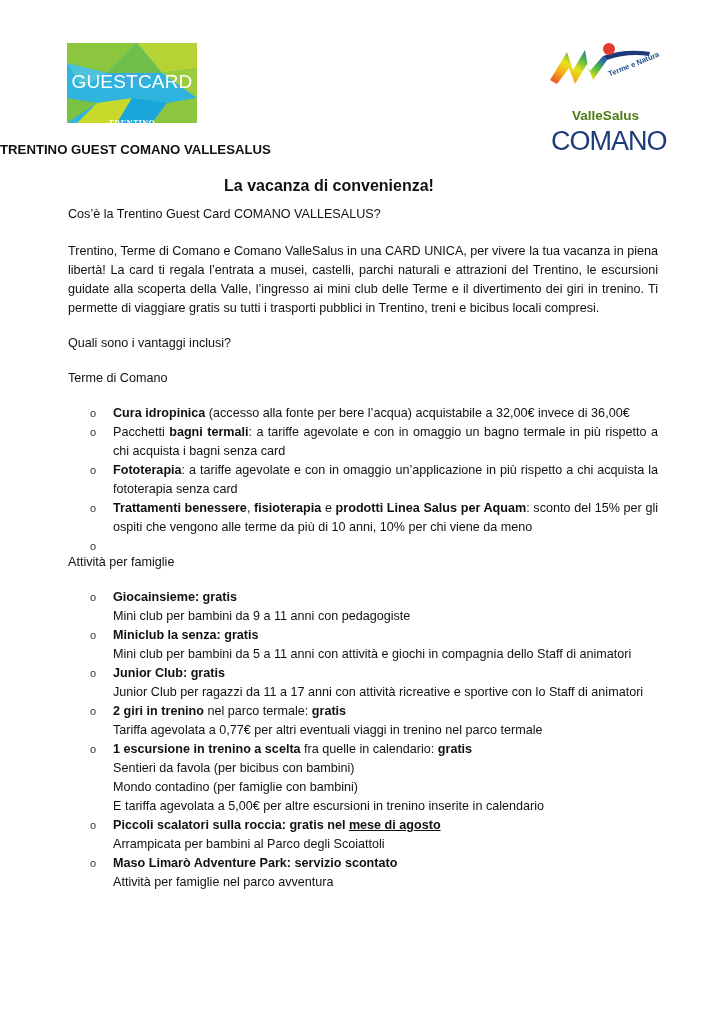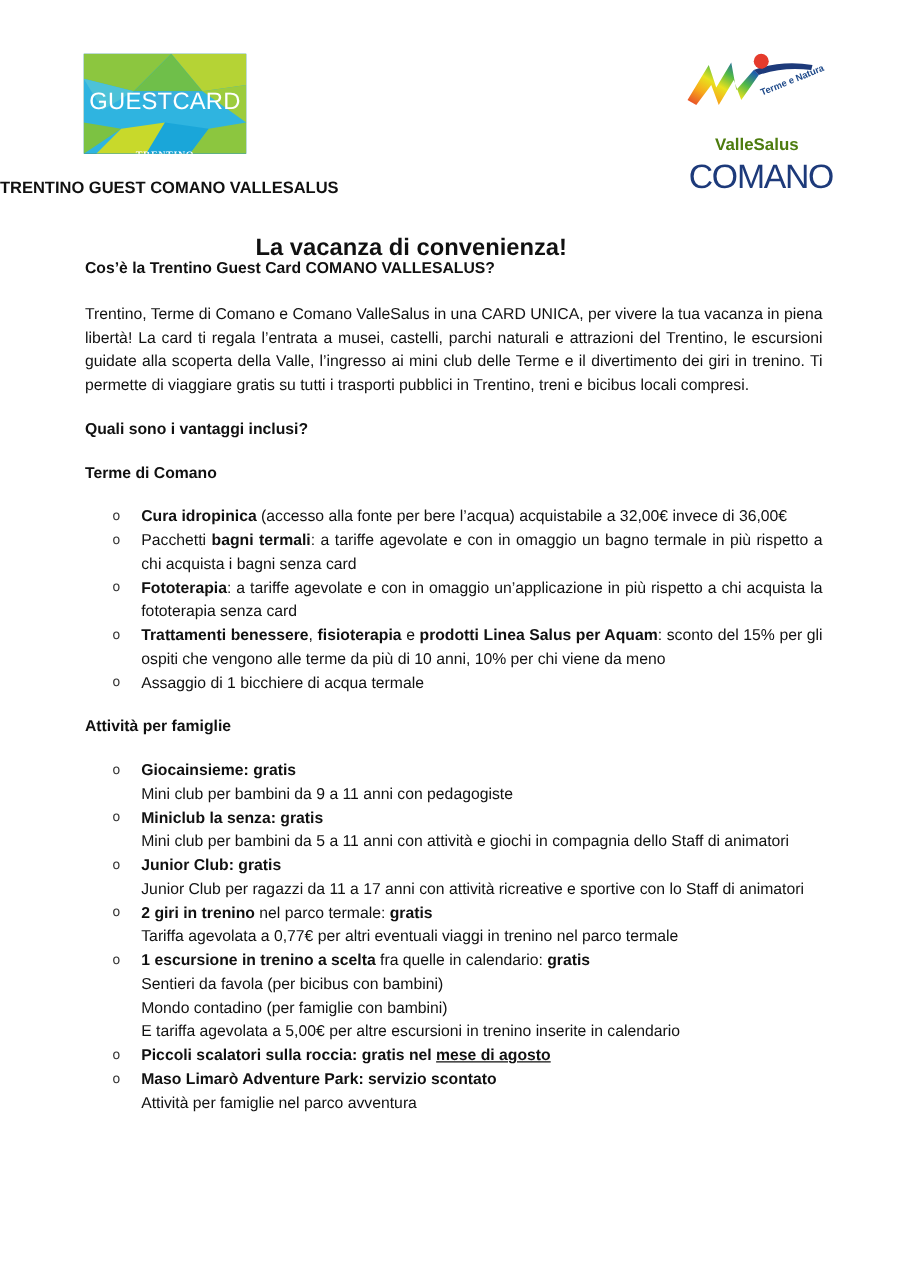--- a/index.html
+++ b/index.html
@@ -10,21 +10,21 @@
       font-size: 12.6px;
       position: relative;
       overflow: hidden;
     }
     .page { position: absolute; left: 0; top: 0; width: 725px; height: 1024px; }
 
     
     .guestcard {
       position: absolute; left: 67px; top: 43px; width: 130px; height: 80px;
       overflow: hidden;
-      background: #0f766e;
+      background: #0f172a;
     }
     .guestcard svg { position: absolute; left: 0; top: 0; }
     .guestcard .gc-title {
       position: absolute; left: 0; right: 0; top: 28px; text-align: center;
       color: #ffffff; font-family: "Liberation Sans", sans-serif; font-size: 19px;
       letter-spacing: 0.2px;
     }
     .guestcard .gc-sub {
       position: absolute; left: 0; right: 0; top: 76px; text-align: center;
       color: #ffffff; font-family: "Liberation Serif", serif; font-weight: bold;
@@ -51,24 +51,24 @@
       font-size: 13.5px; color: #4d7c0f; font-weight: bold;
     }
 
     
     .title-main {
       position: absolute; left: 0; width: 725px; top: 142px; 
       font-weight: bold; font-size: 13.2px;
     }
     .title-sub {
       position: absolute; left: 0; width: 658px; top: 177px; text-align: center;
-      font-weight: bold; font-size: 19px; margin-top: 11px;
+      font-weight: bold; font-size: 16px;
     }
     .content { position: absolute; left: 68px; width: 590px; top: 205px; }
-    .h { font-weight: bold; line-height: 19px; }
+    .h { font-weight: normal; line-height: 19px; }
     .para { text-align: justify; line-height: 19px; }
     .gap-sm { height: 16px; }
     .gap-md { height: 18px; }
 
     ul.bullets { list-style: none; margin-left: 22px; }
     ul.bullets li { position: relative; padding-left: 23px; line-height: 19px; text-align: justify; }
     ul.bullets li .bullet {
       position: absolute; left: 0; top: 0; width: 14px; text-align: left;
       font-size: 11px; color: #333;
     }
@@ -144,21 +144,20 @@
       <li>
         <span class="bullet">o</span>
         <b>Fototerapia</b><span>: a tariffe agevolate e con in omaggio un’applicazione in più rispetto a chi acquista la fototerapia senza card</span>
       </li>
       <li>
         <span class="bullet">o</span>
         <b>Trattamenti benessere</b><span>, </span><b>fisioterapia</b><span> e </span><b>prodotti Linea Salus per Aquam</b><span>: sconto del 15% per gli ospiti che vengono alle terme da più di 10 anni, 10% per chi viene da meno</span>
       </li>
       <li>
         <span class="bullet">o</span>
-        <span>Assaggio di 1 bicchiere di acqua termale</span>
       </li>
     </ul>
 
     <div class="gap-sm"></div>
     <div class="h">Attività per famiglie</div>
     <div class="gap-sm"></div>
 
     <ul class="bullets">
       <li>
         <span class="bullet">o</span>
@@ -183,20 +182,21 @@
       <li>
         <span class="bullet">o</span>
         <b>1 escursione in trenino a scelta</b><span> fra quelle in calendario: </span><b>gratis</b><br>
         <span>Sentieri da favola (per bicibus con bambini)</span><br>
         <span>Mondo contadino (per famiglie con bambini)</span><br>
         <span>E tariffa agevolata a 5,00€ per altre escursioni in trenino inserite in calendario</span>
       </li>
       <li>
         <span class="bullet">o</span>
         <b>Piccoli scalatori sulla roccia: gratis nel </b><b class="u">mese di agosto</b><br>
+        <span>Arrampicata per bambini al Parco degli Scoiattoli</span>
       </li>
       <li>
         <span class="bullet">o</span>
         <b>Maso Limarò Adventure Park: servizio scontato</b><br>
         <span>Attività per famiglie nel parco avventura</span>
       </li>
     </ul>
   </div>
 </div>
 

